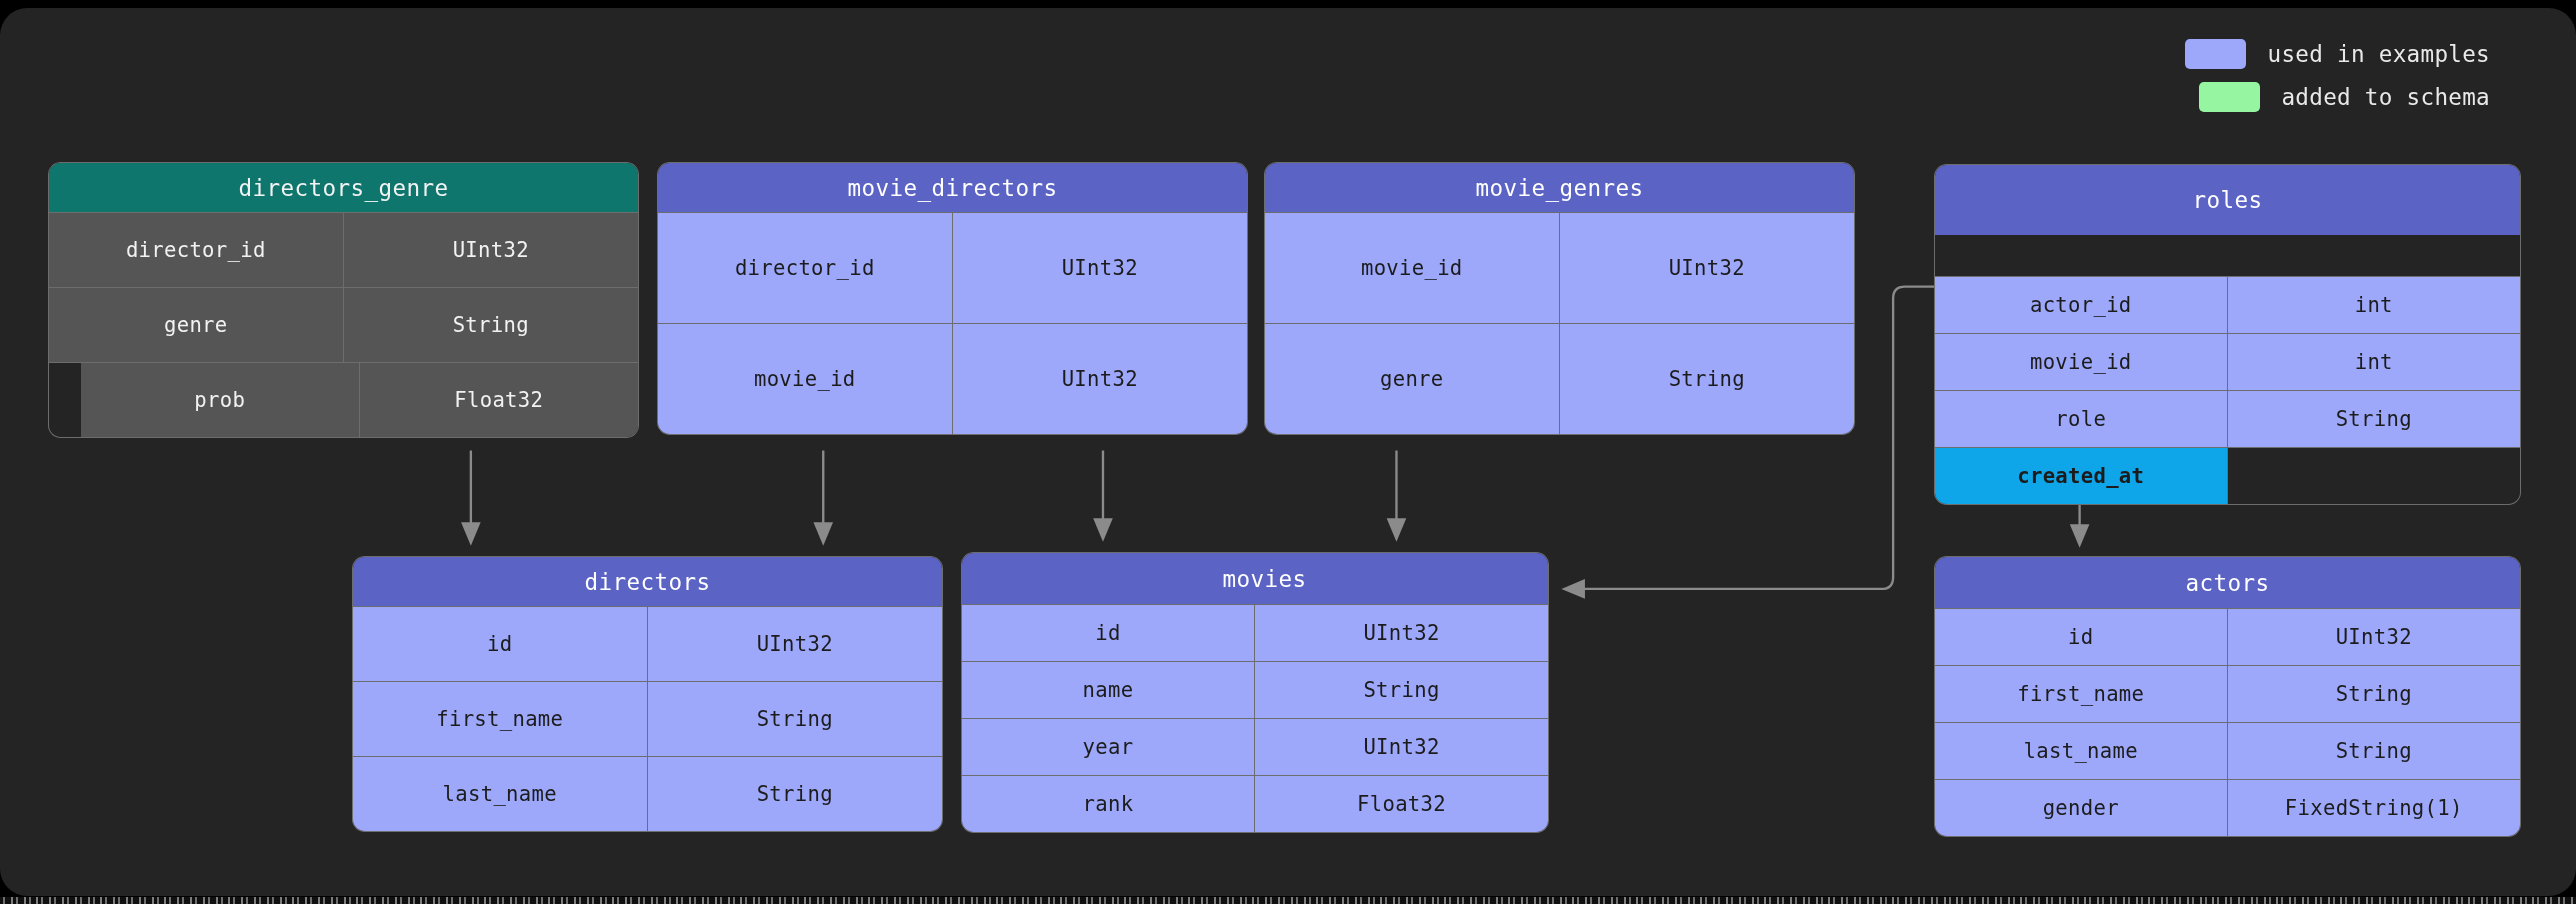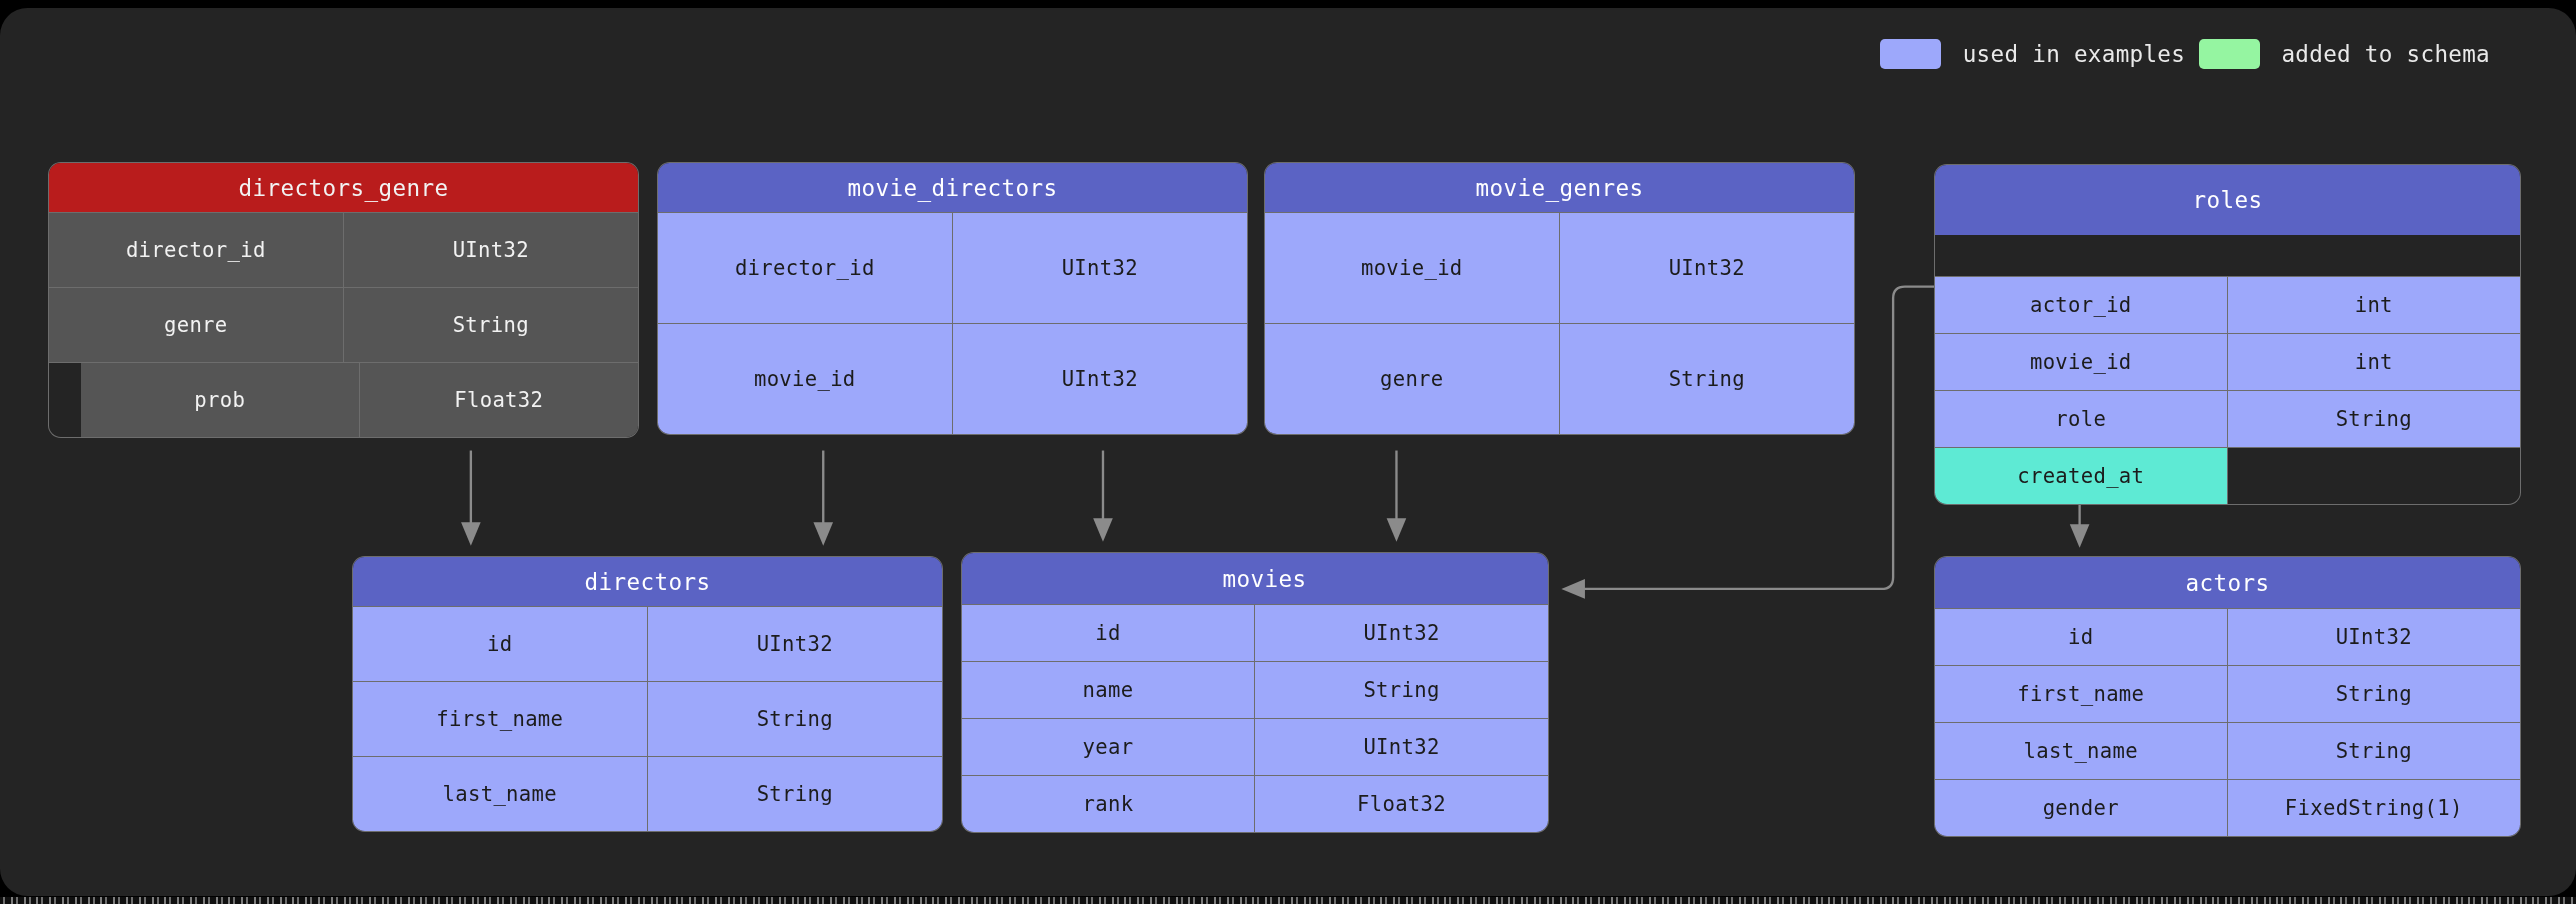--- a/index.html
+++ b/index.html
@@ -23,21 +23,21 @@
     height: 888px;
     background: #242424;
     border-radius: 27.5px;
   }
   
   #legend {
     position: absolute;
     right: 86px;
     top: 39px;
     display: flex;
-    flex-direction: row;
+    flex-direction: column;
     gap: 13.7px;
     z-index: 6;
     align-items: flex-end;
   }
   .legend-row {
     display: flex;
     align-items: center;
     gap: 21.6px;
   }
   .legend-swatch {
@@ -81,24 +81,24 @@
     letter-spacing: 0.3px;
     box-sizing: border-box;
   }
   .cell.c-name { width: 50%; border-right: 1.5px solid #6d6d6d; }
   .cell.c-type { width: 50%; }
 
   
   .t-blue .tbl-head { background: #5b63c4; }
   .t-blue .cell { background: #9da8fb; color: #1c1c1c; }
   
-  .t-gray .tbl-head { background: #b91c1c; color: #f2f2f2; }
+  .t-gray .tbl-head { background: #0f766e; color: #f2f2f2; }
   .t-gray .cell { background: #555555; color: #f2f2f2; }
   
-  .r-green .cell { background: #5eead4; color: #1c1c1c; }
+  .r-green .cell { background: #0ea5e9; color: #1c1c1c; font-weight: bold; }
 
   
   .conn {
     position: absolute;
     z-index: 2;
     overflow: visible;
   }
   .conn path, .conn line { fill: none; stroke: #8b8b8b; stroke-width: 2.4; }
   .conn polygon { fill: #8b8b8b; }
 

